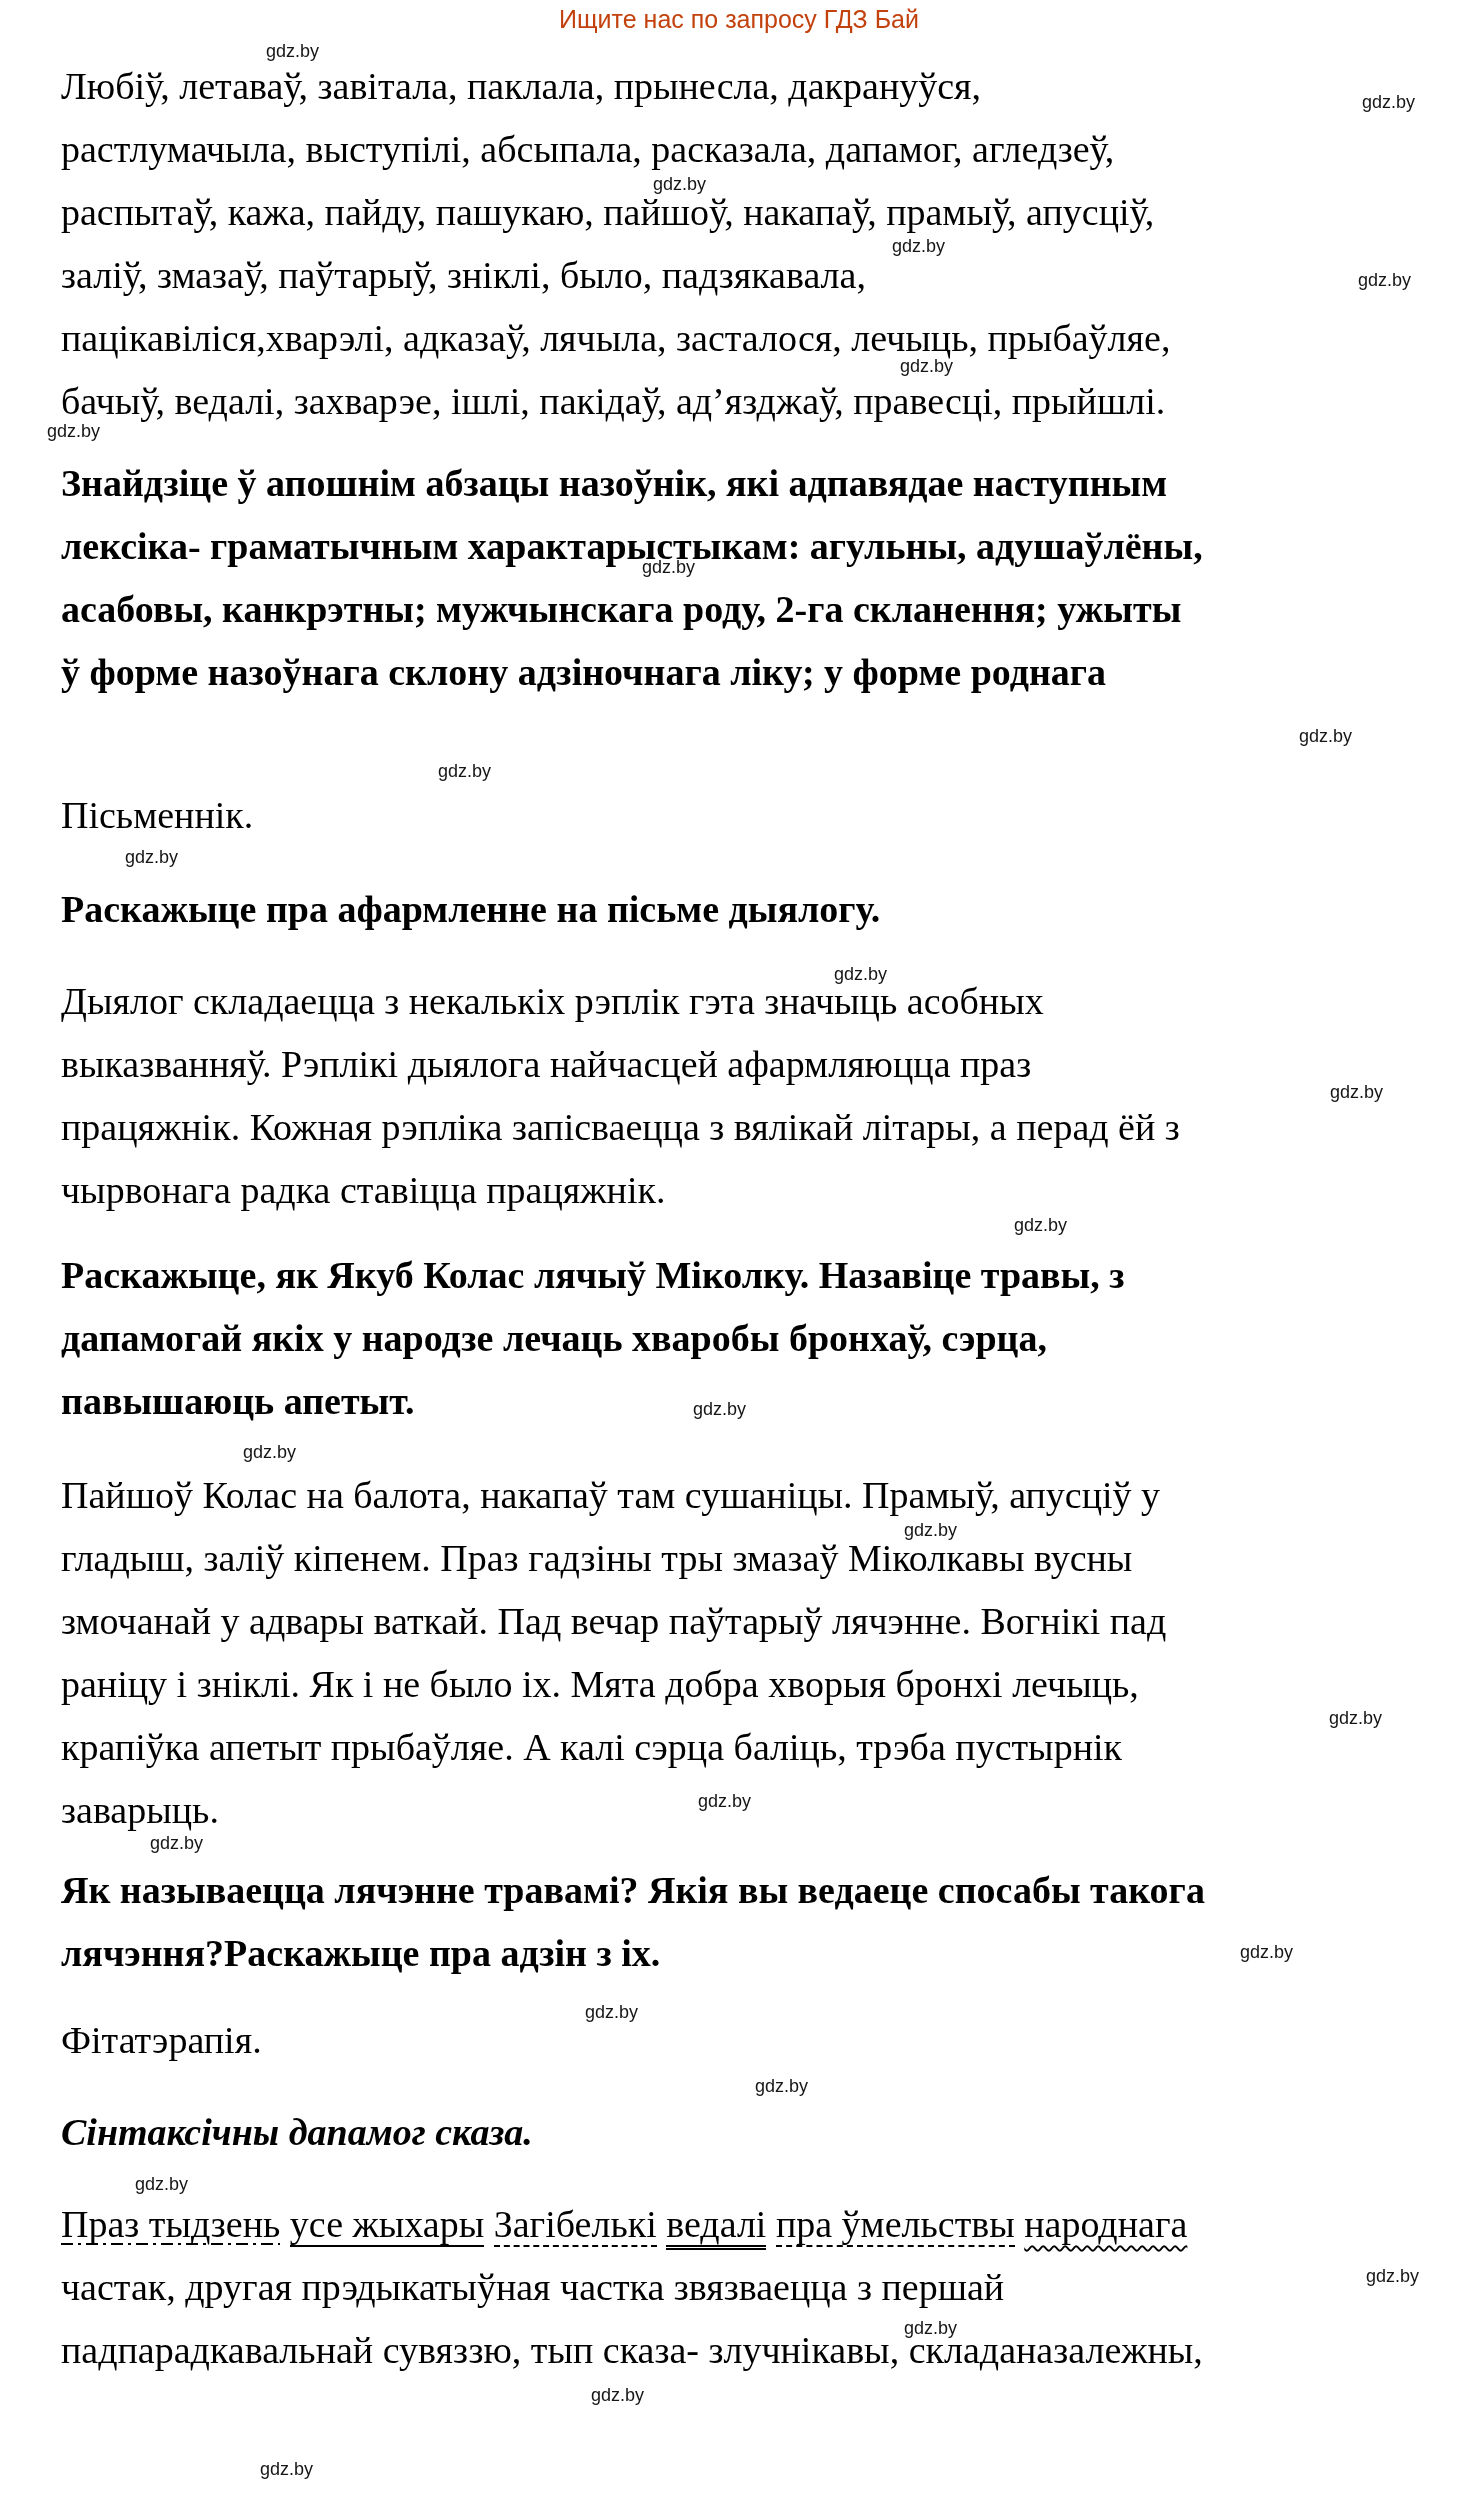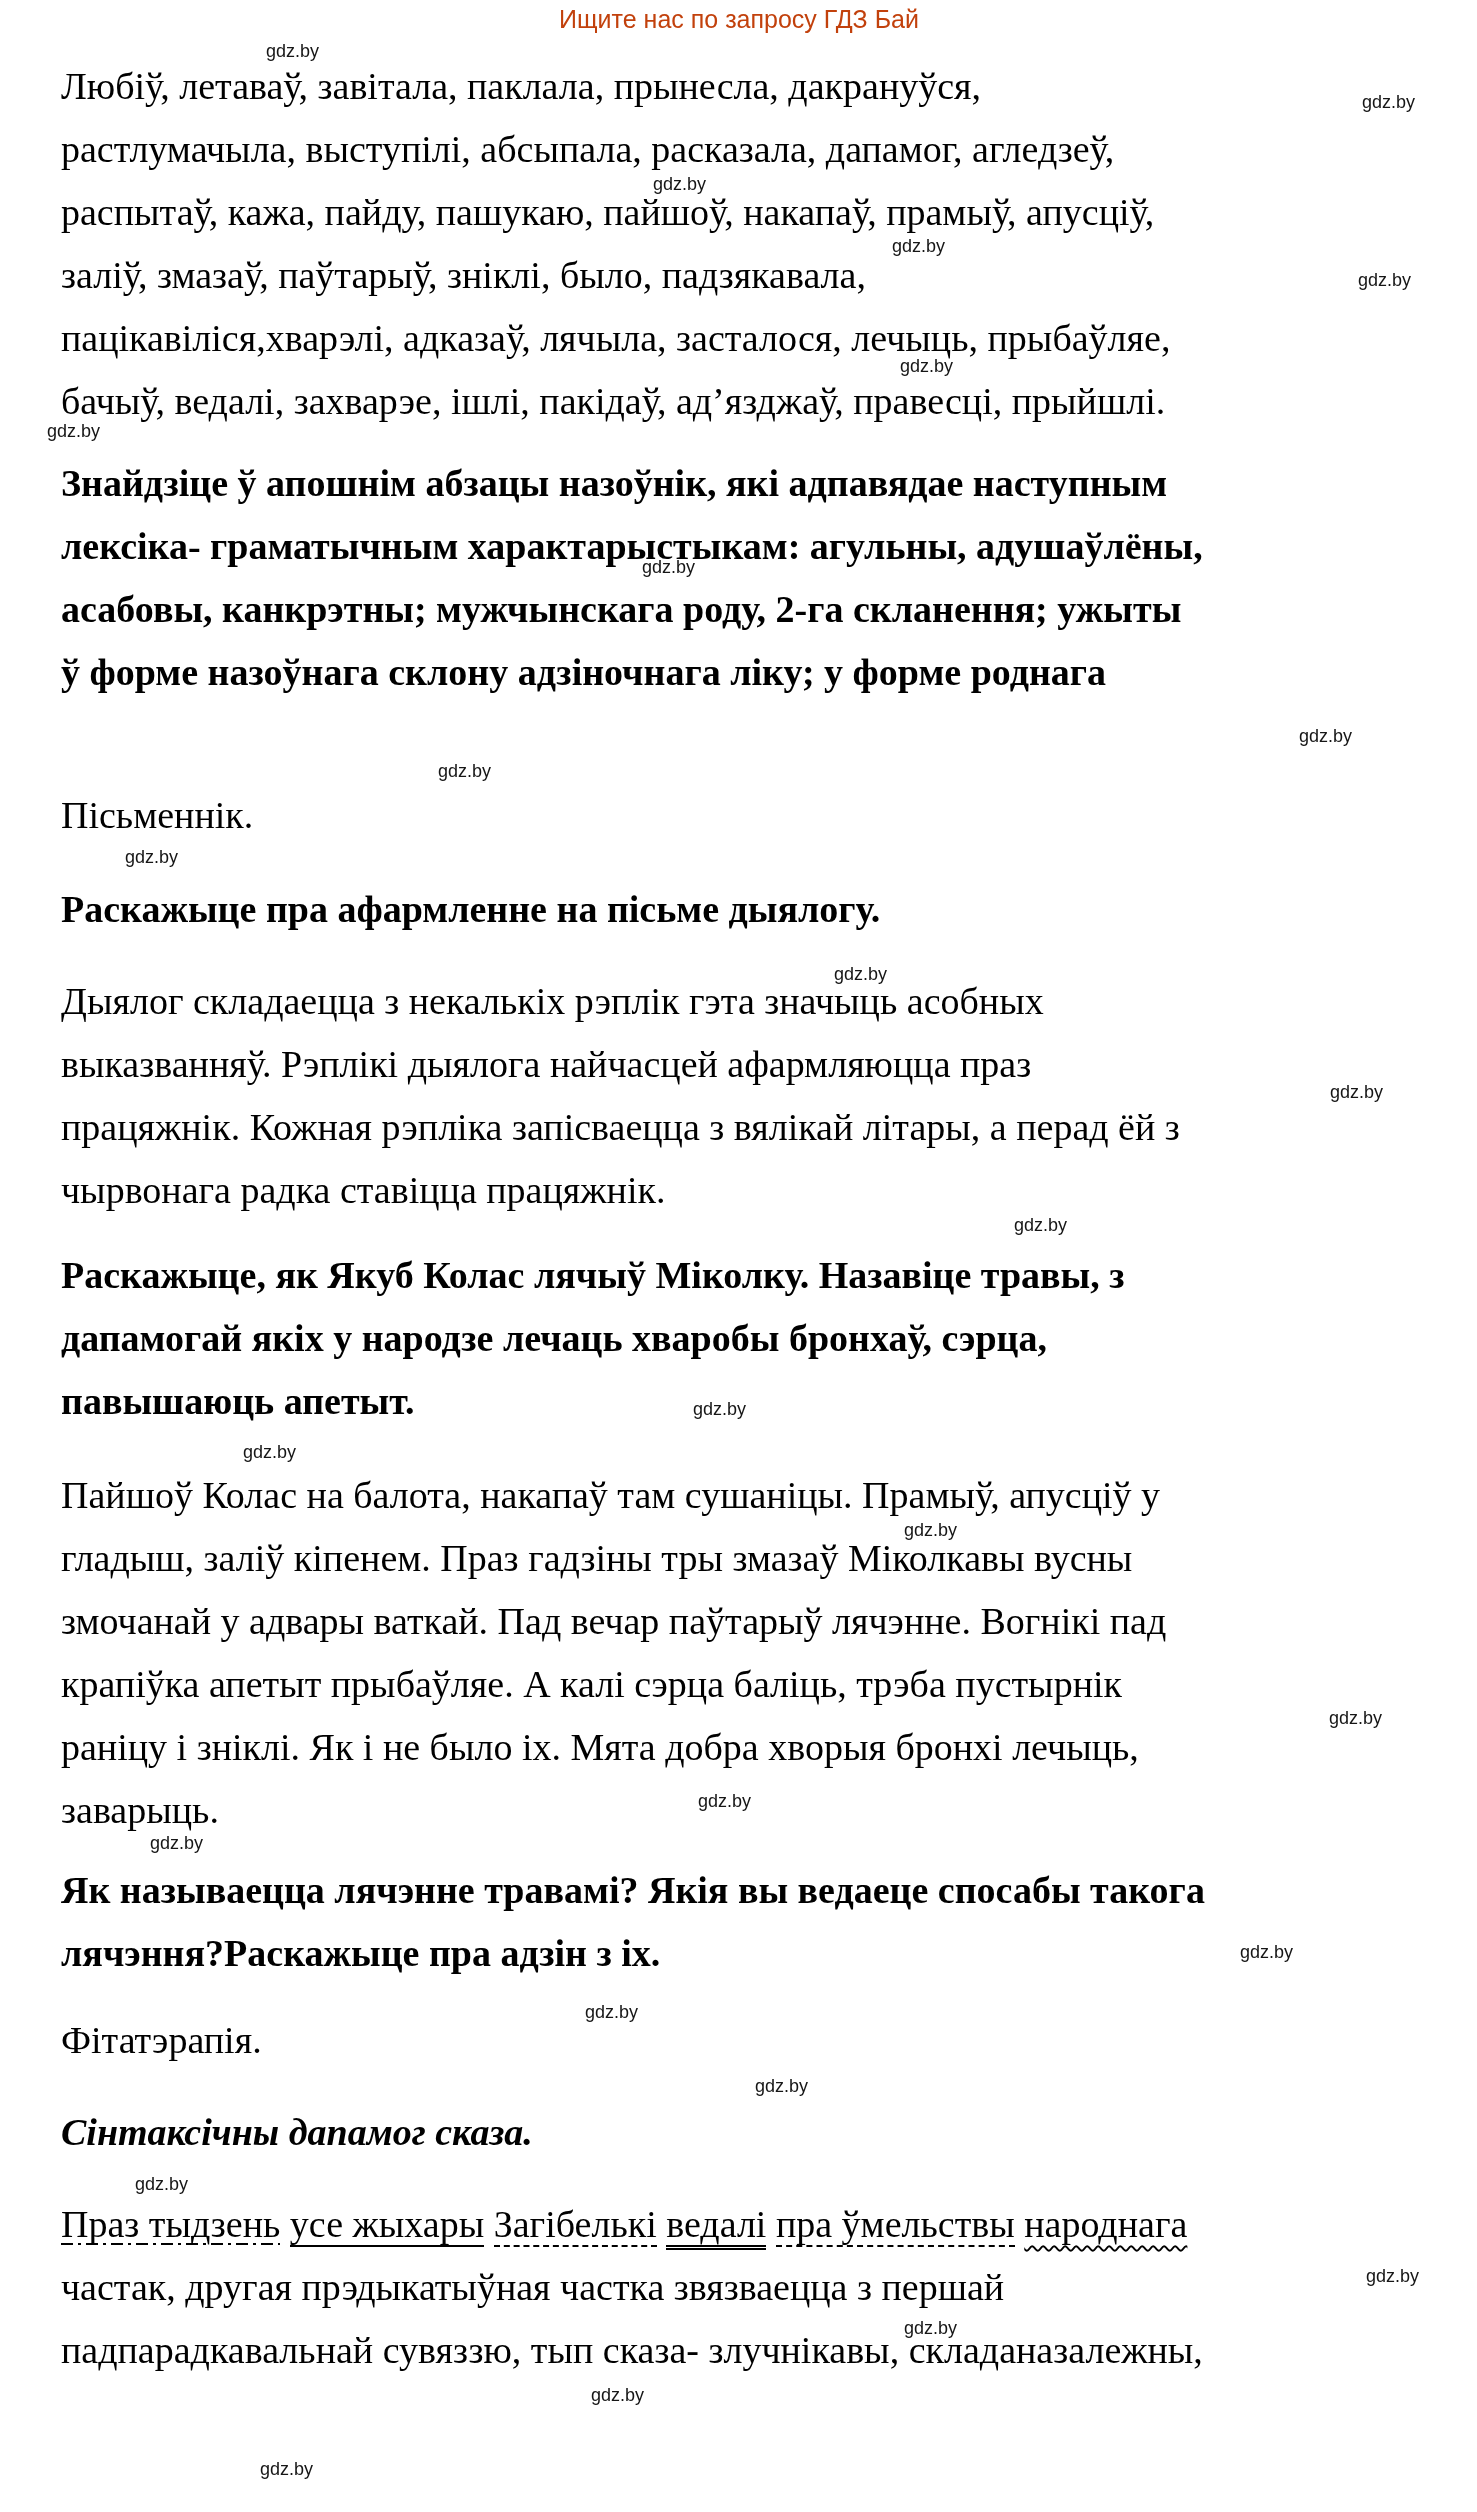--- a/index.html
+++ b/index.html
@@ -117,22 +117,22 @@
 <div class="sec bold" id="sec-task-kolas">
     <div class="tline">Раскажыце, як Якуб Колас лячыў Міколку. Назавіце травы, з</div>
     <div class="tline">дапамогай якіх у народзе лечаць хваробы бронхаў, сэрца,</div>
     <div class="tline">павышаюць апетыт.</div>
   </div>
 
 <div class="sec" id="sec-answer-kolas">
     <div class="tline">Пайшоў Колас на балота, накапаў там сушаніцы. Прамыў, апусціў у</div>
     <div class="tline">гладыш, заліў кіпенем. Праз гадзіны тры змазаў Міколкавы вусны</div>
     <div class="tline">змочанай у адвары ваткай. Пад вечар паўтарыў лячэнне. Вогнікі пад</div>
+    <div class="tline">раніцу і зніклі. Як і не было іх. Мята добра хворыя бронхі лечыць,</div>
     <div class="tline">крапіўка апетыт прыбаўляе. А калі сэрца баліць, трэба пустырнік</div>
-    <div class="tline">раніцу і зніклі. Як і не было іх. Мята добра хворыя бронхі лечыць,</div>
     <div class="tline">заварыць.</div>
   </div>
 
 <div class="sec bold" id="sec-task-herbs">
     <div class="tline">Як называецца лячэнне травамі? Якія вы ведаеце спосабы такога</div>
     <div class="tline">лячэння?Раскажыце пра адзін з іх.</div>
   </div>
 
 <div class="sec" id="sec-answer-herbs">
   <div class="tline">Фітатэрапія.</div>

